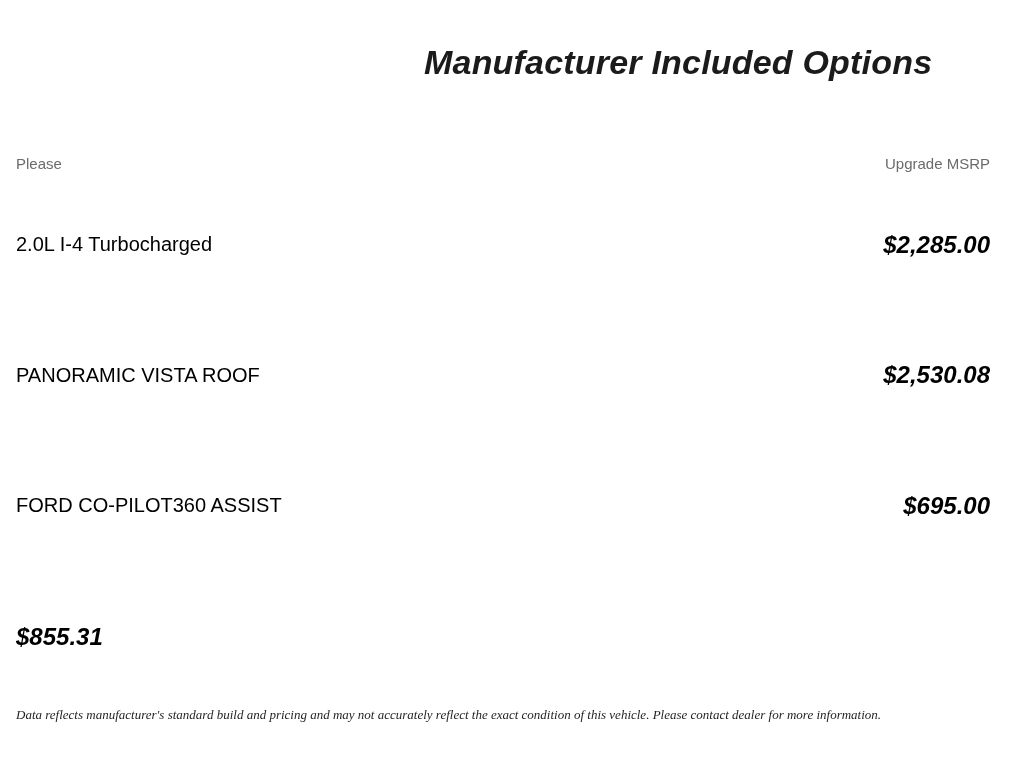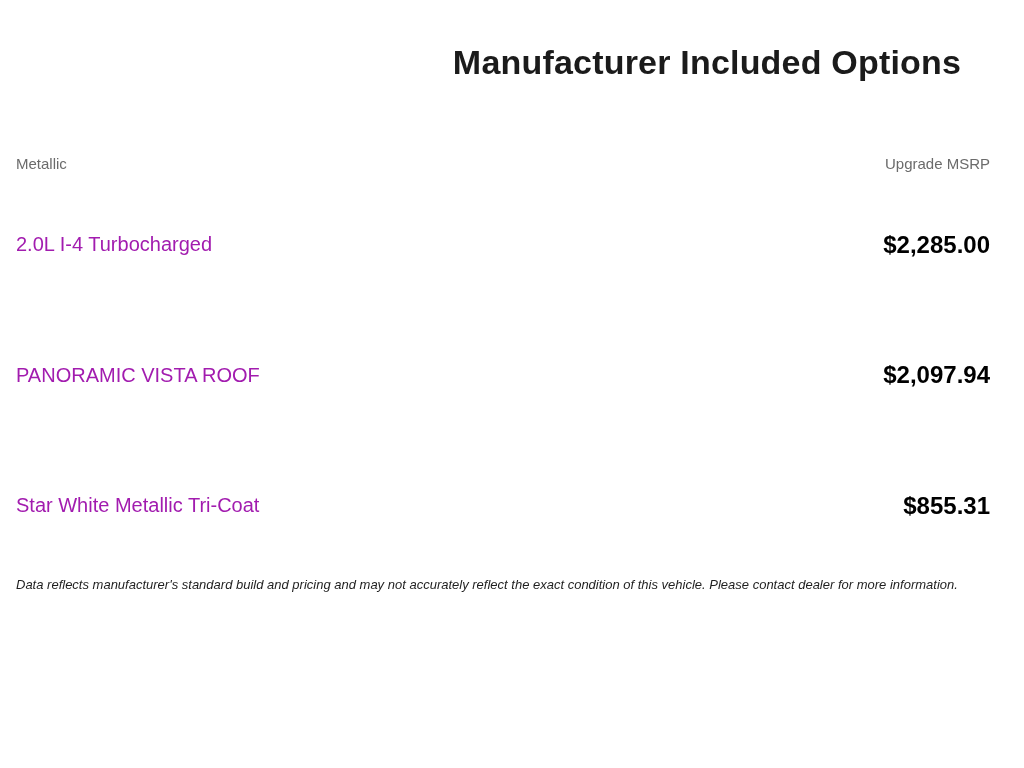--- a/index.html
+++ b/index.html
@@ -13,21 +13,21 @@
   .page {
     width: 1024px;
     height: 768px;
     padding: 0 34px 0 16px;
     background: #ffffff;
   }
   .title-wrap {
     padding-top: 42px;
     margin-left: 408px;   
     width: 566px;
-    text-align: center;
+    font-style: italic;
   }
   .page-title {
     font-size: 34px;
     font-weight: 700;
     color: #1b1b1b;
     letter-spacing: 0.2px;
     line-height: 1.2;
     white-space: nowrap;
   }
   .col-headers {
@@ -41,62 +41,67 @@
   }
   .option-row {
     display: flex;
     justify-content: space-between;
     align-items: center;
   }
   .row-1 { margin-top: 58px; }
   .row-2, .row-3, .row-4 { margin-top: 103px; text-align: center; }
   .option-name {
     font-size: 20px;
-    color: #a21caf;
+    color: #000000;
     line-height: 1.25;
   }
   .option-price {
     font-size: 24px;
     font-weight: 700;
     color: #000000;
     line-height: 1.15;
+    font-style: italic;
   }
   .disclaimer {
     margin-top: 57px;
     font-size: 13px;
     font-style: italic;
     color: #1f1f1f;
     line-height: 1.3;
+    font-family: Liberation Serif, serif;
   }
 </style>
 </head>
 <body>
 
 <div class="page">
 
   <div class="title-wrap">
     <h1 class="page-title">Manufacturer Included Options</h1>
   </div>
 
   <div class="col-headers">
-    <span class="col-header">Metallic</span>
+    <span class="col-header">Please</span>
     <span class="col-header">Upgrade MSRP</span>
   </div>
 
   <div class="option-row row-1">
     <span class="option-name">2.0L I-4 Turbocharged</span>
     <span class="option-price">$2,285.00</span>
   </div>
 
   <div class="option-row row-2">
     <span class="option-name">PANORAMIC VISTA ROOF</span>
-    <span class="option-price">$2,097.94</span>
+    <span class="option-price">$2,530.08</span>
   </div>
 
+  <div class="option-row row-3">
+    <span class="option-name">FORD CO-PILOT360 ASSIST</span>
+    <span class="option-price">$695.00</span>
+  </div>
 
   <div class="option-row row-4">
-    <span class="option-name">Star White Metallic Tri-Coat</span>
     <span class="option-price">$855.31</span>
   </div>
 
   <p class="disclaimer">Data reflects manufacturer's standard build and pricing and may not accurately reflect the exact condition of this vehicle. Please contact dealer for more information.</p>
 
 </div>
 
 </body></html>

